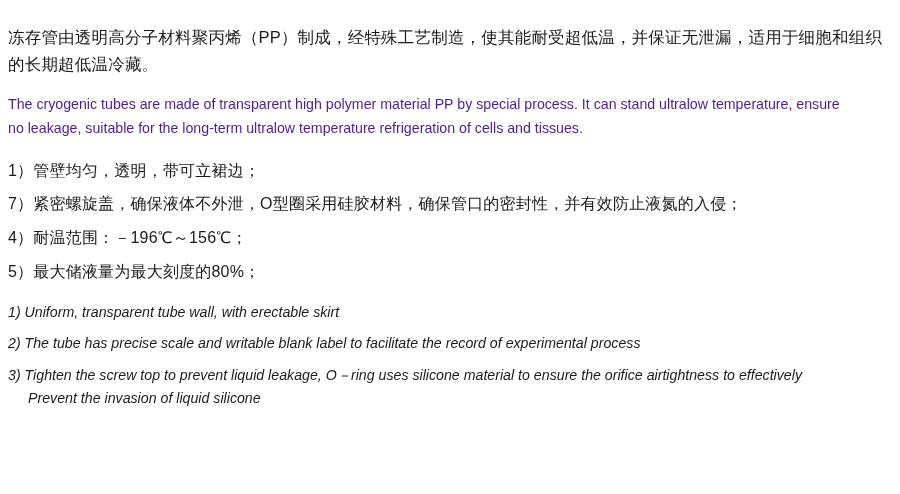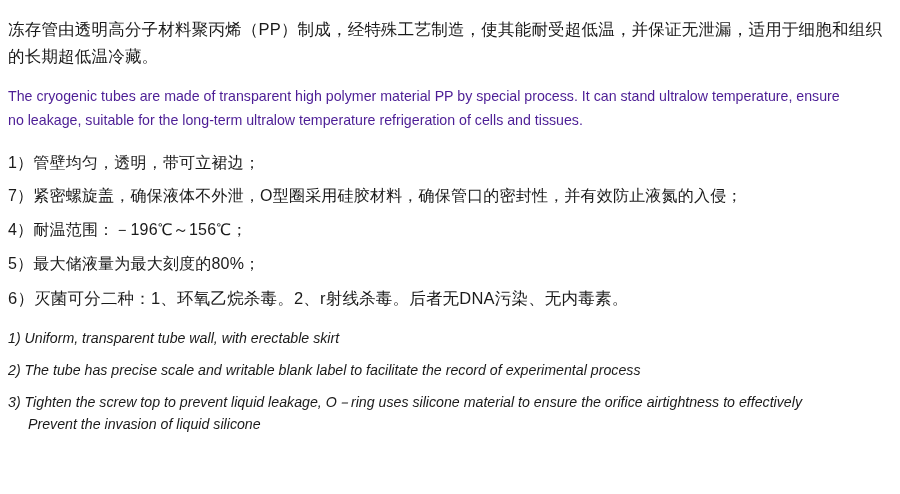--- a/index.html
+++ b/index.html
@@ -18,21 +18,21 @@
     box-sizing: border-box;
     width: 900px;
     height: 494px;
     padding: 8px 14px 0 8px;
   }
   .cn-intro {
     font-size: 16.5px;
     line-height: 1.62;
     letter-spacing: 0.2px;
     color: #1a1a1a;
-    margin: 8px 0 16px 0;
+    margin: 16px 0 16px 0;
   }
   .en-intro {
     font-size: 14.2px;
     line-height: 1.66;
     color: #4c1d95;
     margin: 0 0 18px 0;
     max-width: 845px;
   }
   .cn-list {
     margin: 0 0 16px 0;
@@ -71,21 +71,20 @@
 
   <p class="cn-intro">冻存管由透明高分子材料聚丙烯（PP）制成，经特殊工艺制造，使其能耐受超低温，并保证无泄漏，适用于细胞和组织的长期超低温冷藏。</p>
 
   <p class="en-intro">The cryogenic tubes are made of transparent high polymer material PP by special process. It can stand ultralow temperature, ensure no leakage, suitable for the long-term ultralow temperature refrigeration of cells and tissues.</p>
 
   <div class="cn-list">
     <div class="cn-item">1）管壁均匀，透明，带可立裙边；</div>
     <div class="cn-item">7）紧密螺旋盖，确保液体不外泄，O型圈采用硅胶材料，确保管口的密封性，并有效防止液氮的入侵；</div>
     <div class="cn-item">4）耐温范围：－196℃～156℃；</div>
     <div class="cn-item">5）最大储液量为最大刻度的80%；</div>
-    <div class="cn-item last">6）灭菌可分二种：1、环氧乙烷杀毒。2、r射线杀毒。后者无DNA污染、无内毒素。</div>
   </div>
 
   <div class="en-list">
     <div class="en-item">
       <span>1) Uniform, transparent tube wall, with erectable skirt</span>
     </div>
     <div class="en-item">
       <span>2) The tube has precise scale and writable blank label to facilitate the record of experimental process</span>
     </div>
     <div class="en-item">

